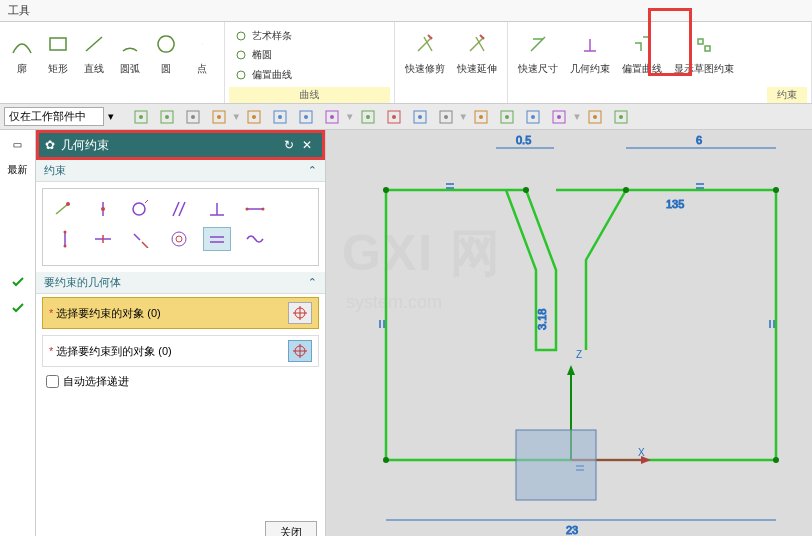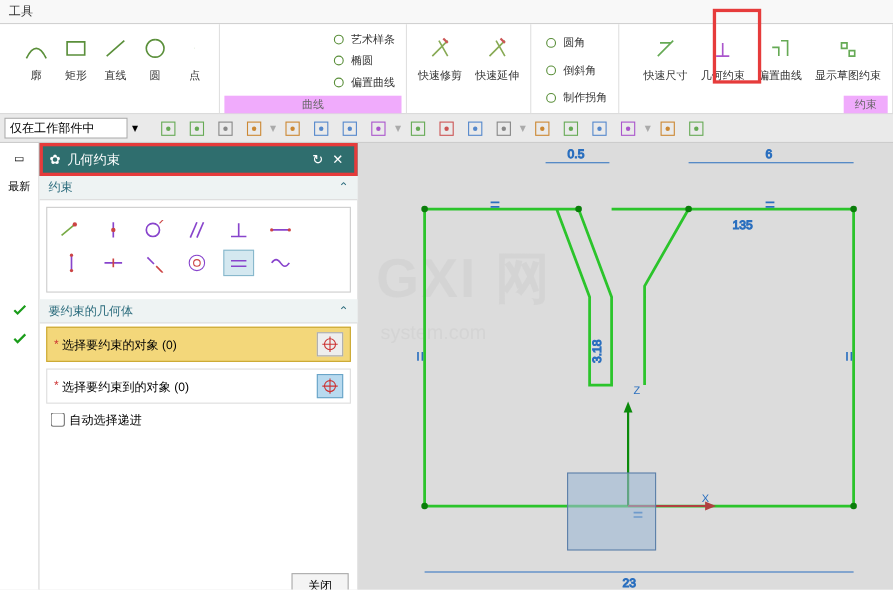--- a/index.html
+++ b/index.html
@@ -1,29 +1,29 @@
 <!DOCTYPE html>
 <html><head>
 <meta charset="utf-8">
 <style>
 * { box-sizing: border-box; margin: 0; padding: 0; font-family: "Microsoft YaHei", Arial, sans-serif; }
 body { background: #f0f0f0; width: 812px; height: 536px; overflow: hidden; position: relative; font-size: 11px; }
 .titlebar { background: #f8f8f8; border-bottom: 1px solid #ccc; padding: 3px 8px; font-size: 11px; color: #333; }
 .ribbon { background: #fff; border-bottom: 1px solid #ccc; display: flex; height: 82px; }
 .rgroup { border-right: 1px solid #e0e0e0; padding: 2px 4px 0; display: flex; flex-direction: column; }
-.rgroup-items { display: flex; flex: 1; justify-content: flex-end; }
-.rgroup-label { text-align: center; font-size: 10px; color: #666; padding: 1px 0; background: #f0abfc; }
+.rgroup-items { display: flex; flex: 1; }
+.rgroup-label { text-align: center; font-size: 10px; color: #666; padding: 1px 0; background: #fef9c3; }
 .rbtn { display: flex; flex-direction: column; align-items: center; justify-content: flex-start; padding: 4px 6px; min-width: 32px; cursor: pointer; }
 .rbtn-icon { width: 24px; height: 32px; display: flex; align-items: center; justify-content: center; }
 .rbtn-label { font-size: 10px; color: #333; margin-top: 2px; text-align: center; white-space: nowrap; }
 .rcol { display: flex; flex-direction: column; justify-content: space-around; padding: 2px 4px; }
 .rcol-item { display: flex; align-items: center; font-size: 10px; color: #333; padding: 1px 2px; cursor: pointer; white-space: nowrap; }
 .rcol-item svg { margin-right: 3px; }
 .quickbar { background: #eaeaea; border-bottom: 1px solid #ccc; padding: 2px 4px; display: flex; align-items: center; gap: 4px; height: 26px; }
-.qb-combo { border: 1px solid #aaa; background: #fff; padding: 1px 4px; font-size: 11px; width: 112px; }
+.qb-combo { border: 1px solid #aaa; background: #fff; padding: 1px 4px; font-size: 11px; width: 100px; }
 .qb-btn { width: 22px; height: 20px; display: flex; align-items: center; justify-content: center; cursor: pointer; }
 .workspace { display: flex; height: calc(100% - 114px); }
 .leftcol { width: 36px; background: #fff; border-right: 1px solid #ccc; display: flex; flex-direction: column; align-items: center; padding-top: 4px; gap: 6px; }
 .leftcol-btn { width: 24px; height: 20px; display: flex; align-items: center; justify-content: center; cursor: pointer; font-size: 10px; }
 .panel { width: 290px; background: #fff; border-right: 1px solid #ccc; display: flex; flex-direction: column; }
 .panel-header { background: #2f6e6e; color: #fff; display: flex; align-items: center; padding: 3px 6px; font-size: 12px; position: relative; border: 3px solid #e63b3b; }
 .panel-header-spacer { flex: 1; }
 .panel-header-btn { width: 18px; height: 18px; display: flex; align-items: center; justify-content: center; cursor: pointer; color: #fff; }
 .panel-section-hdr { background: #eef3f3; color: #2a6b7c; padding: 3px 8px; font-size: 11px; display: flex; align-items: center; justify-content: space-between; border-bottom: 1px solid #ddd; cursor: pointer; }
 .constraint-grid { padding: 8px; border: 1px solid #ccc; margin: 6px; }
@@ -72,20 +72,28 @@
     <div class="rbtn-icon">
             <svg width="22" height="22">
               <path d="M3 18L19 4" stroke="#5a8f3a" stroke-width="1.5" fill="none"></path>
             </svg>
           </div>
     <div class="rbtn-label">直线</div>
    </div>
         <div class="rbtn">
     <div class="rbtn-icon">
             <svg width="22" height="22">
+              <path d="M4 18a10 10 0 0 1 14 0" stroke="#5a8f3a" stroke-width="1.5" fill="none"></path>
+            </svg>
+          </div>
+    <div class="rbtn-label">圆弧</div>
+   </div>
+        <div class="rbtn">
+    <div class="rbtn-icon">
+            <svg width="22" height="22">
               <path d="M11 3a8 8 0 1 0 .1 0" stroke="#5a8f3a" stroke-width="1.5" fill="none"></path>
             </svg>
           </div>
     <div class="rbtn-label">圆</div>
    </div>
         <div class="rbtn">
     <div class="rbtn-icon">
             <svg width="22" height="22">
               <path d="M11 11h.1" stroke="#5a8f3a" stroke-width="1.5" fill="none"></path>
             </svg>
@@ -131,44 +139,20 @@
           <div class="rbtn-label">快速修剪</div>
         </div>
         <div class="rbtn">
           <div class="rbtn-icon">
             <svg width="22" height="22">
               <path d="M4 18L18 4M10 4l8 14" stroke="#8a5" stroke-width="1.5" fill="none"></path>
               <path d="M14 2l4 4" stroke="#c55" stroke-width="2"></path>
             </svg>
           </div>
           <div class="rbtn-label">快速延伸</div>
-        </div>
-      </div>
-  </div>
-  <div class="rgroup" style="flex:0 0 80px">
-    <div class="rgroup-items">
-        <div class="rcol" id="rg4">
-          <div class="rcol-item">
-            <svg width="14" height="12">
-              <circle cx="6" cy="6" r="4" stroke="#5a8f3a" fill="none"></circle>
-            </svg>
-            <span>圆角</span>
-          </div>
-          <div class="rcol-item">
-            <svg width="14" height="12">
-              <circle cx="6" cy="6" r="4" stroke="#5a8f3a" fill="none"></circle>
-            </svg>
-            <span>倒斜角</span>
-          </div>
-          <div class="rcol-item">
-            <svg width="14" height="12">
-              <circle cx="6" cy="6" r="4" stroke="#5a8f3a" fill="none"></circle>
-            </svg>
-            <span>制作拐角</span>
-          </div>
         </div>
       </div>
   </div>
   <div class="rgroup" style="flex:1; position:relative">
     <div class="rgroup-items" id="rg5">
         <div class="rbtn">
           <div class="rbtn-icon">
             <svg width="22" height="22">
               <path d="M4 18L18 4M6 6h10" stroke="#6a5" stroke-width="1.5" fill="none"></path>
             </svg>

